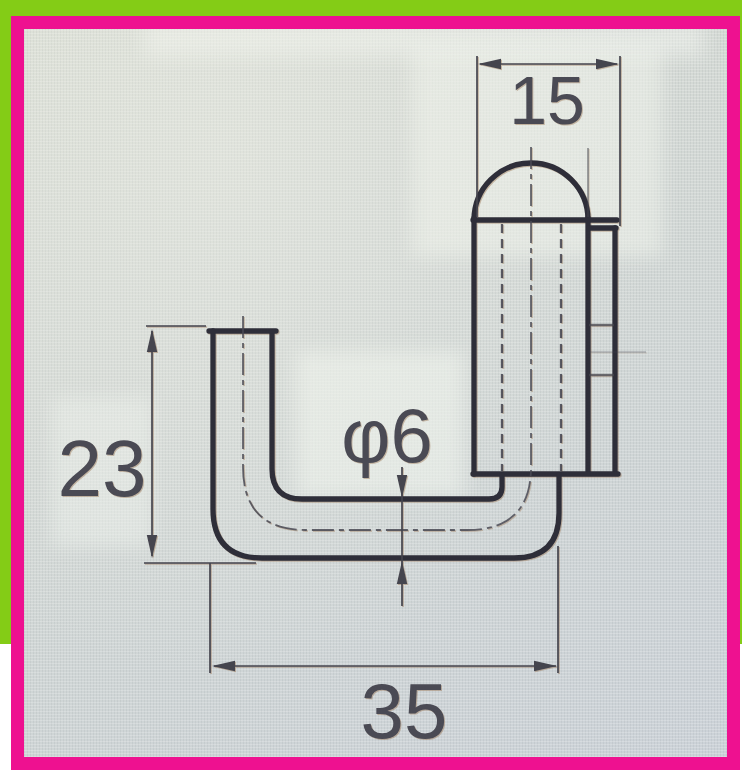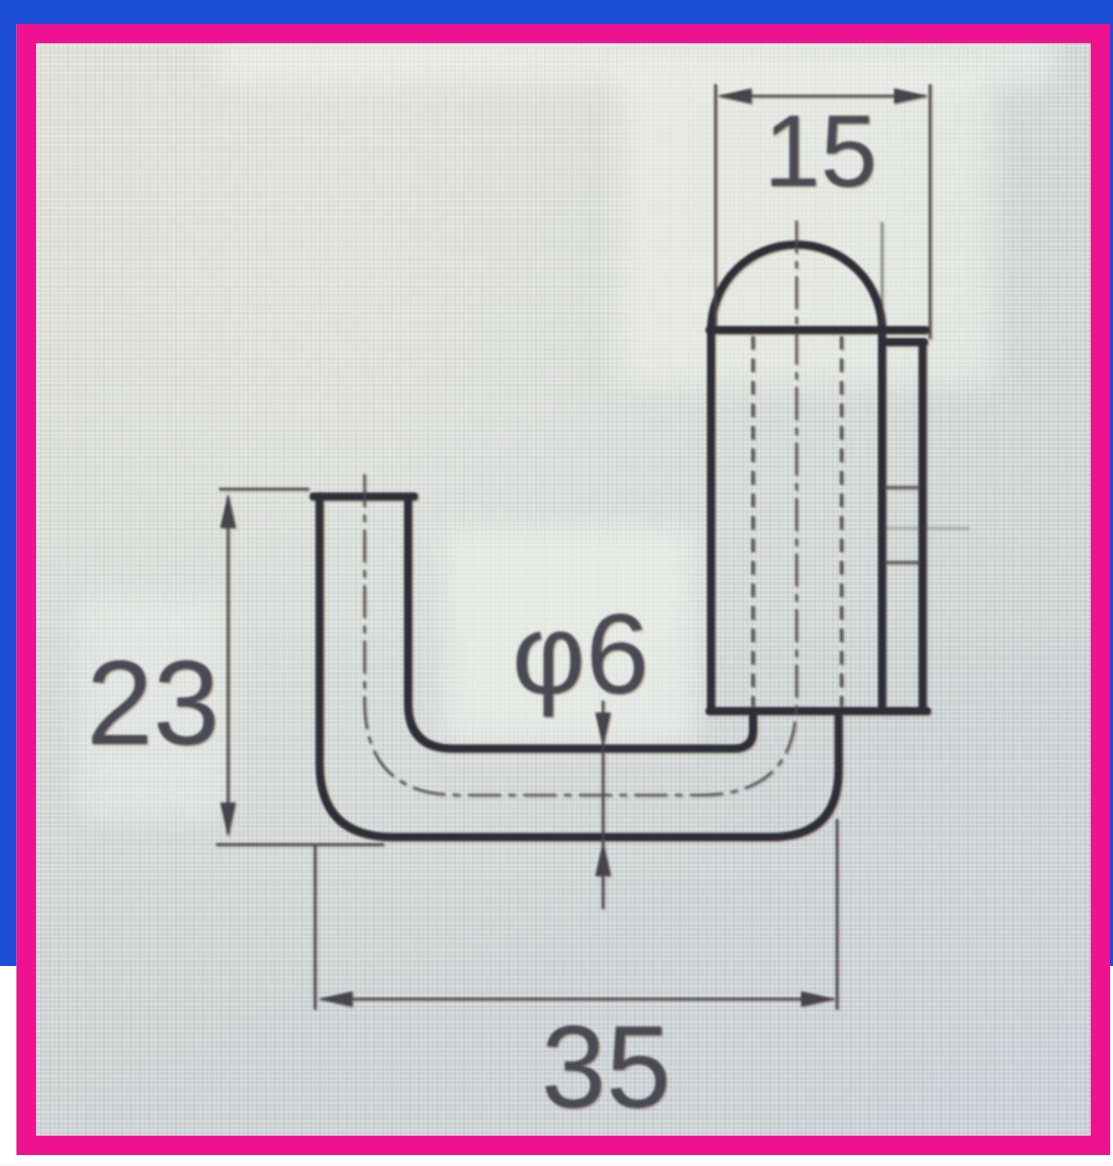--- a/index.html
+++ b/index.html
@@ -1,17 +1,17 @@
 <!DOCTYPE html>
 <html><head>
 <meta charset="utf-8">
 <style>
   html,body{margin:0;padding:0;background:#ffffff;width:742px;height:777px;overflow:hidden;
             font-family:"Liberation Sans",sans-serif;}
-  .stage{position:relative;width:742px;height:644px;background:#1d4ed8;}
+  .stage{position:relative;width:742px;height:644px;background:#84cc16;}
   .frame{position:absolute;left:11px;top:16px;width:703px;height:728px;
          border:13px solid #ee1190;background:#d3d8d5;}
   .screen{position:absolute;left:0;top:0;width:703px;height:728px;overflow:hidden;
           background:linear-gradient(155deg,#d9ddd4 0%,#d4d9d5 35%,#cfd5d6 70%,#ccd2d8 100%);}
   
   .screen::before{content:"";position:absolute;inset:0;
      background:
        repeating-linear-gradient(0deg, rgba(255,255,255,0.20) 0 1px, rgba(0,0,0,0) 1px 3px),
        repeating-linear-gradient(90deg, rgba(115,125,130,0.10) 0 1px, rgba(0,0,0,0) 1px 3px);
      pointer-events:none;}

